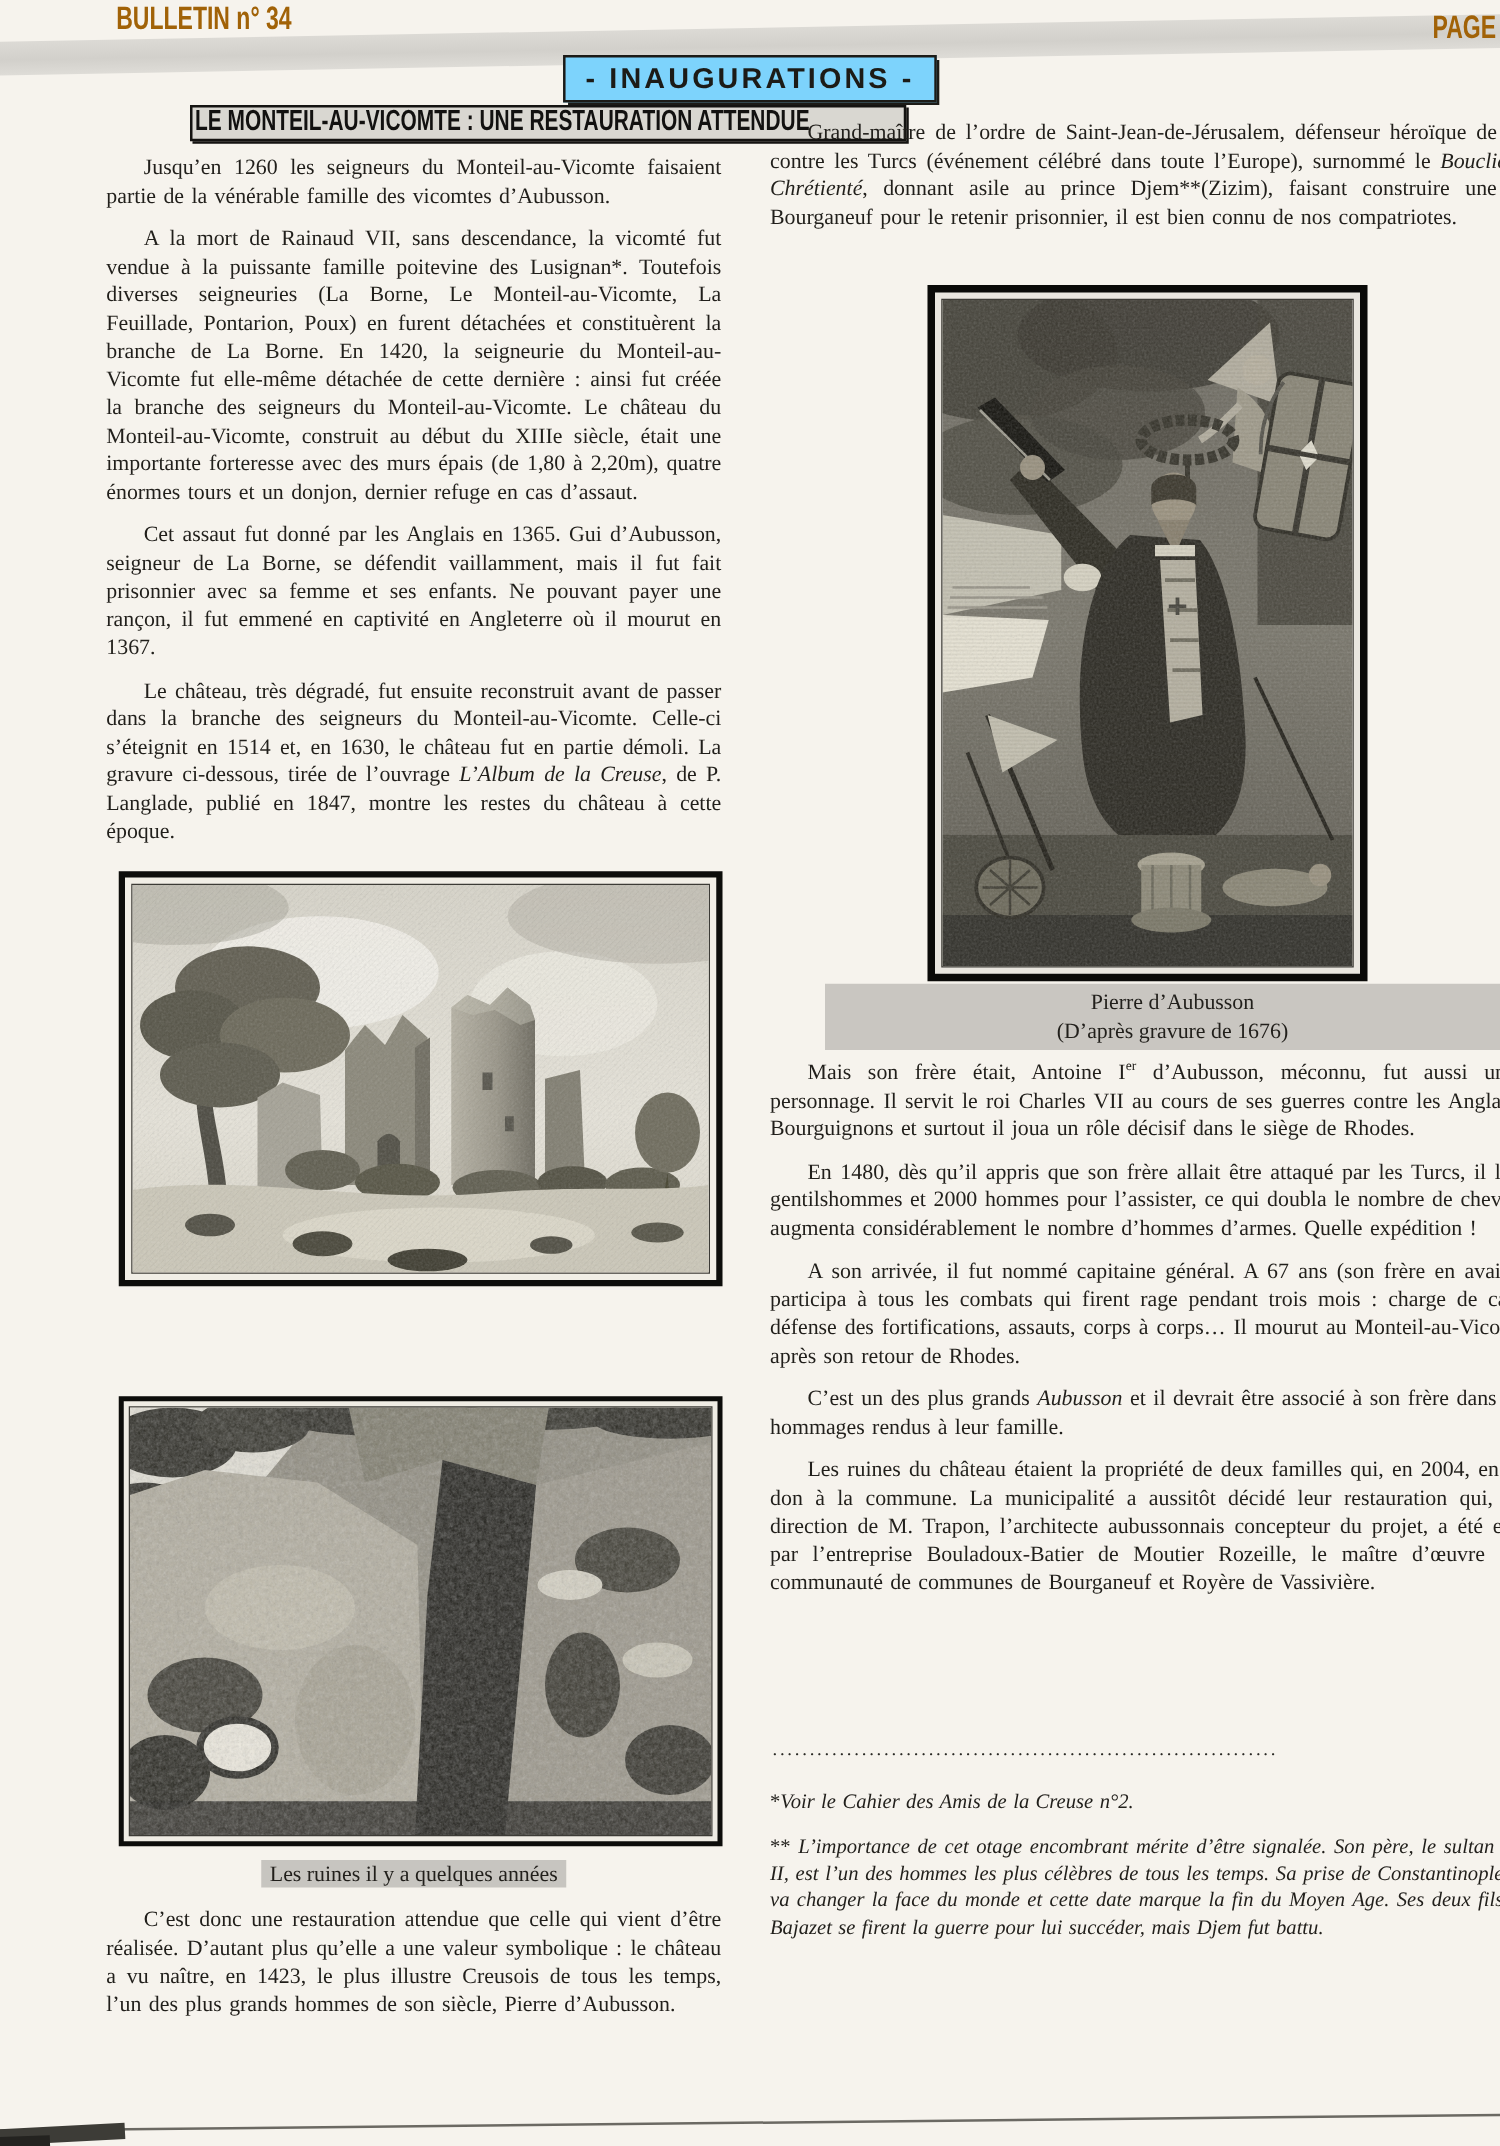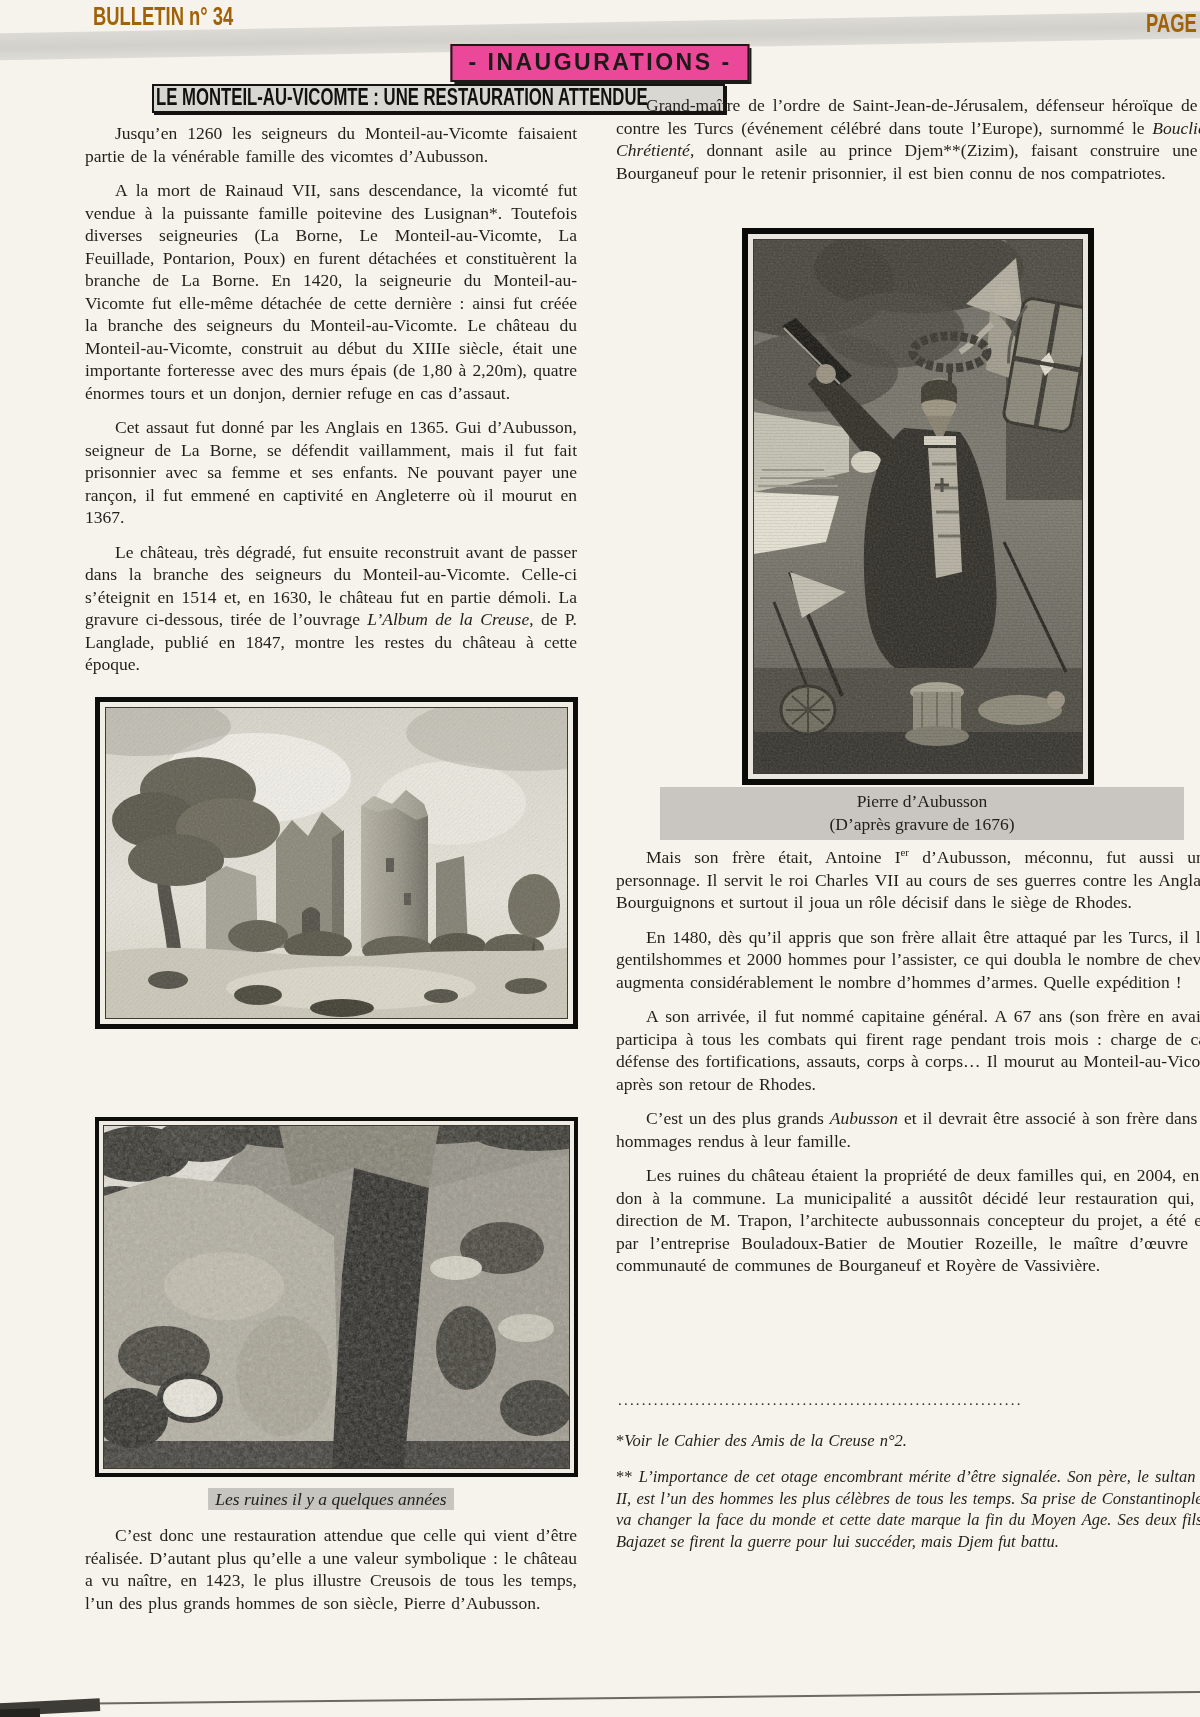--- a/index.html
+++ b/index.html
@@ -31,21 +31,21 @@
   .masthead{
     position:absolute;z-index:2;
     font-family:"Liberation Sans", sans-serif;font-weight:bold;color:#a16207;
   }
   .masthead .sq{display:inline-block;transform:scale(0.92,1.3);transform-origin:left bottom;
     font-size:20px;letter-spacing:0px;white-space:nowrap;}
   .bulletin{left:93px;top:8px;}
   .pagenum{left:1146px;top:15px;}
   .inaug-box{
     position:absolute;left:50%;transform:translateX(-50%);top:44px;z-index:2;
-    border:2px solid #1c1b17;background:#ec4899;
+    border:2px solid #1c1b17;background:#7dd3fc;
     box-shadow:3px 3px 0 -1px #1c1b17;
     padding:3px 16px 4px 16px;
     font-family:"Liberation Sans", sans-serif;font-weight:bold;
     font-size:23px;letter-spacing:2.5px;color:#1c1b17;white-space:nowrap;
   }
   .article-title-box{
     position:absolute;left:152px;top:84px;z-index:2;
     border:2px solid #141311;background:#d9d7d1;
     box-shadow:2px 2px 0 #141311;
     padding:1px 8px 2px 2px;white-space:nowrap;
@@ -71,25 +71,25 @@
   .fig-engraving{left:95px;top:697px;width:483px;height:332px;
     border:5px solid #0d0d0b;background:#f1eee6;padding:5px;}
   .fig-photo{left:95px;top:1117px;width:483px;height:360px;
     border:4px solid #0d0d0b;background:#efece4;padding:4px;}
   .fig-portrait{left:742px;top:228px;width:352px;height:557px;
     border:6px solid #0a0a08;background:#e9e6df;padding:5px;}
   .fig-inner{width:100%;height:100%;border:1px solid #3c3b36;box-sizing:border-box;overflow:hidden;}
   .fig-inner svg{display:block;width:100%;height:100%;}
   
   .photo-caption{position:absolute;left:85px;top:1489px;width:492px;z-index:2;
-    text-align:center;font-size:17.5px;font-style:italic;}
+    text-align:center;font-size:17.5px;}
   .photo-caption .hl{background:#c7c5c0;padding:1px 7px;}
   .portrait-caption{position:absolute;left:660px;top:787px;width:524px;z-index:2;
     background:#c9c6c1;text-align:center;font-size:17.5px;line-height:23px;
-    padding:3px 0 4px 0;}
+    padding:3px 0 4px 16px;}
   
   .dotted{position:absolute;left:618px;top:1392px;z-index:2;
     font-size:15px;letter-spacing:2.2px;color:#2a2925;}
   .footnote{position:absolute;left:616px;z-index:2;width:646px;
     font-size:16.5px;line-height:21.5px;text-align:justify;word-spacing:1px;}
   .fn1{top:1430px;}
   .fn2{top:1466px;}
 </style>
 </head>
 <body>

